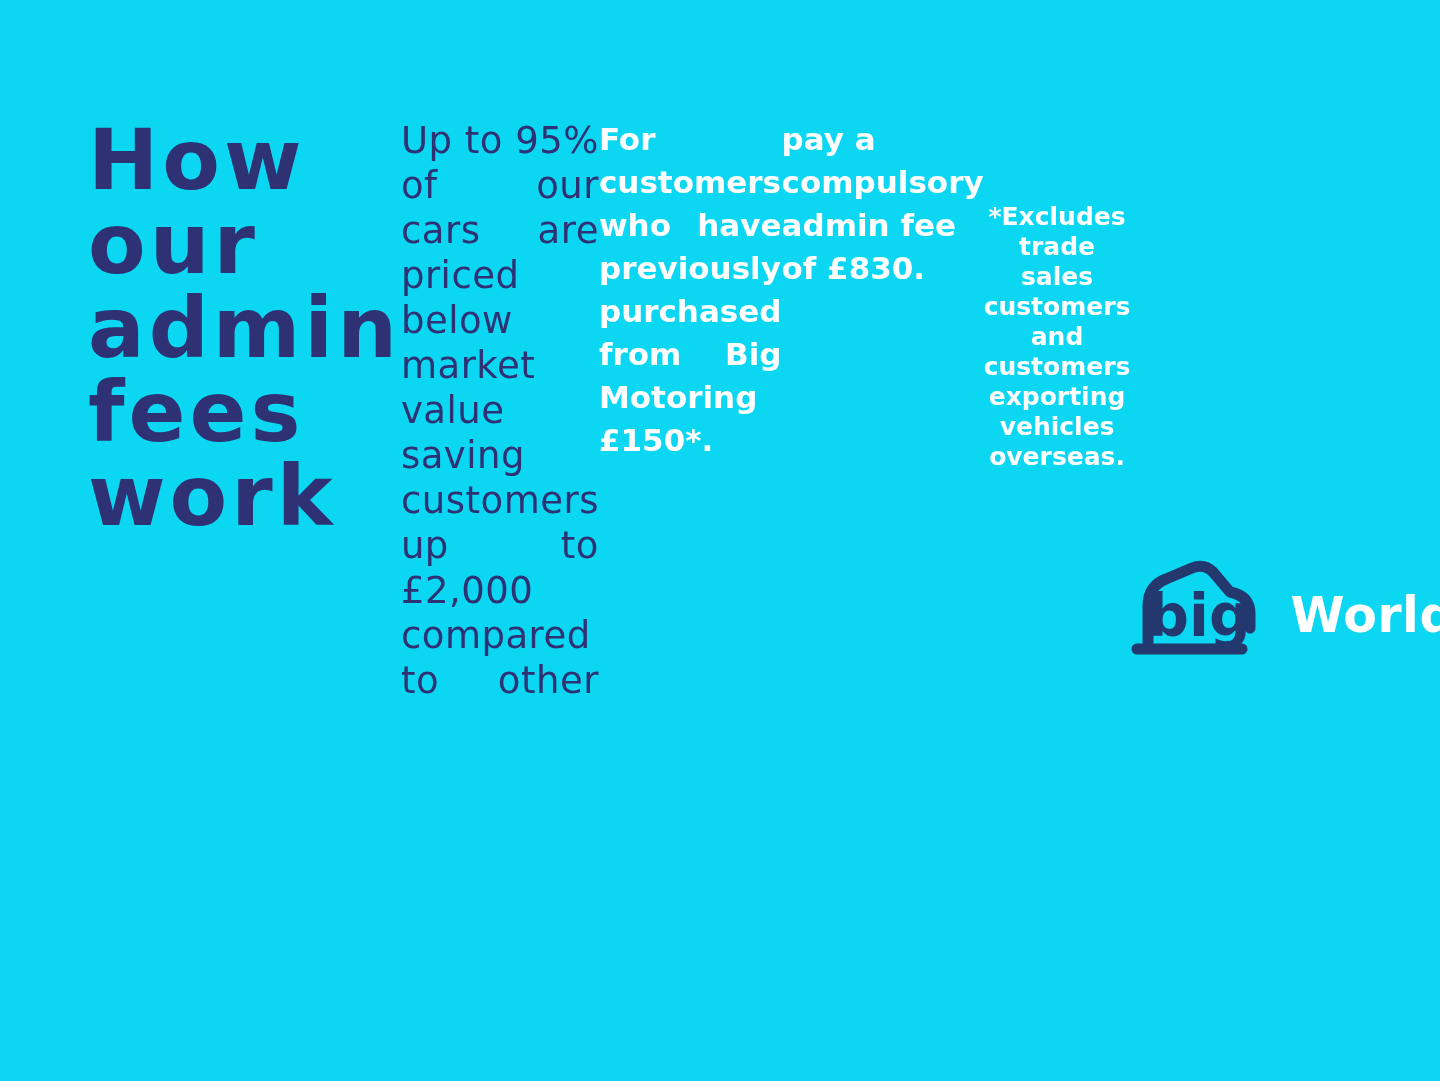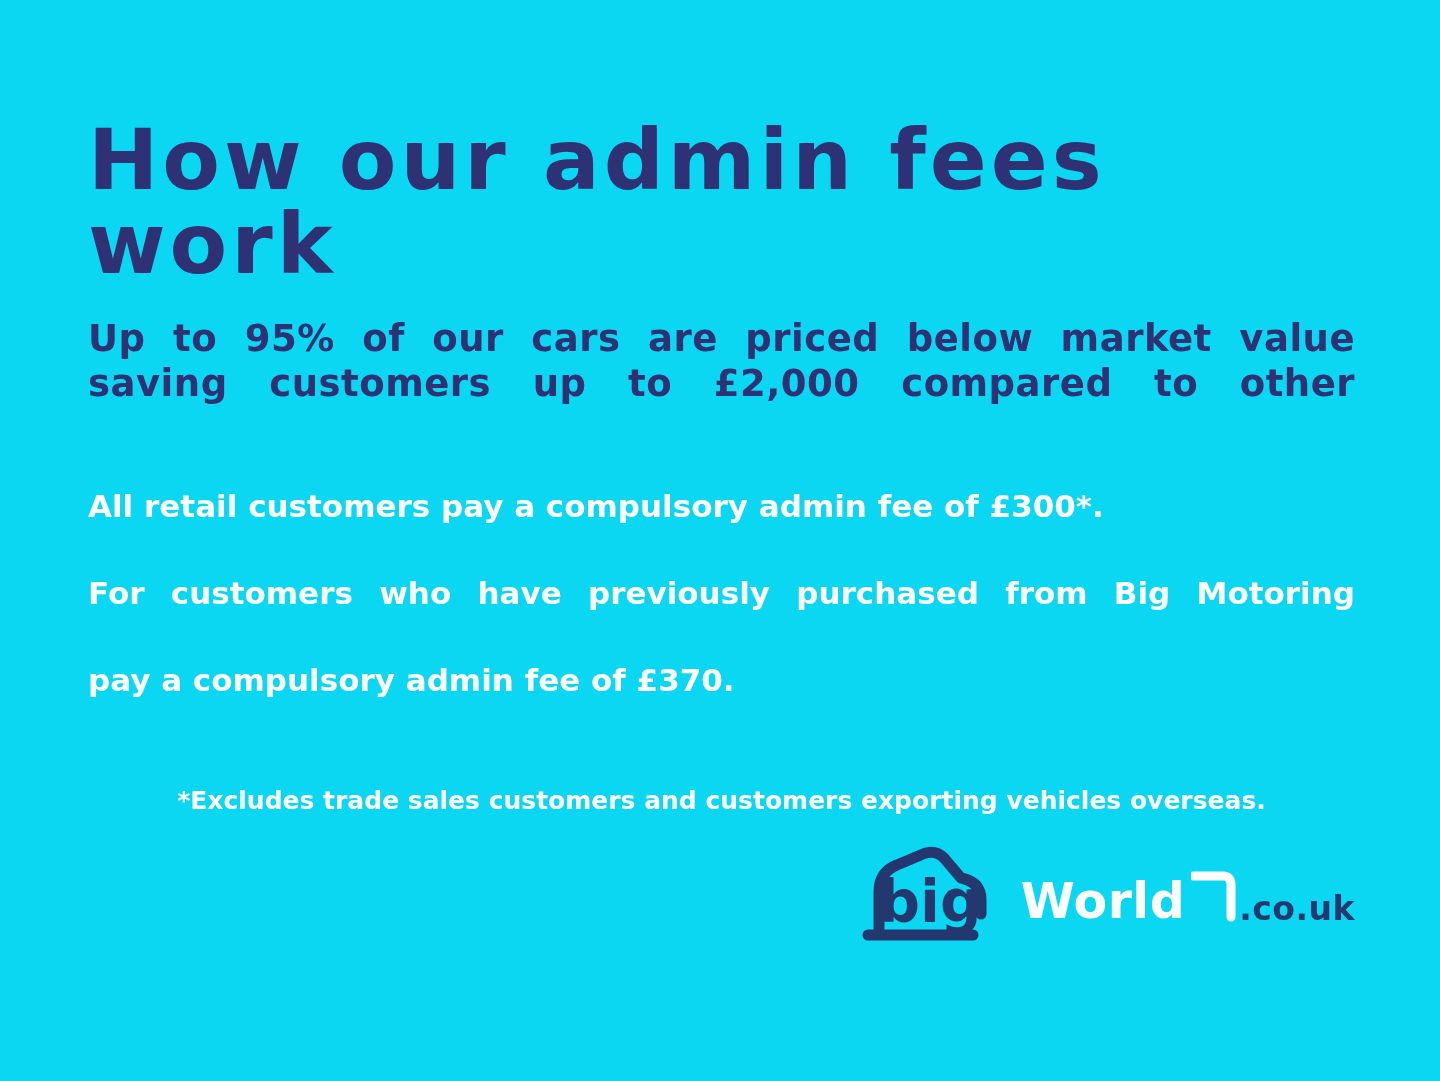--- a/index.html
+++ b/index.html
@@ -15,33 +15,33 @@
     height: 1081px;
     background: var(--background);
     overflow: hidden;
     font-family: "DejaVu Sans", "Liberation Sans", sans-serif;
   }
   .page {
     width: 100%;
     height: 100%;
     padding: 118px 85px 0 88px;
     display: flex;
-    flex-direction: column;
+    flex-direction: row;
   }
   .title {
     margin: 0 0 30px 0;
     font-size: 84px;
     line-height: 1;
     font-weight: 800;
     letter-spacing: 4px;
     color: var(--navy);
   }
   .subtitle {
     color: var(--navy);
-    font-weight: 700;
+    font-weight: 400;
     font-size: 37px;
     line-height: 45px;
     letter-spacing: 0.5px;
     margin-bottom: 79px;
   }
   .line { display: block; }
   .stretch {
     text-align: justify;
     text-align-last: justify;
   }
@@ -101,30 +101,28 @@
 
 <div class="page">
 
   <h1 class="title">How our admin fees work</h1>
 
   <div class="subtitle">
     <span class="line stretch">Up to 95% of our cars are priced below market value</span>
     <span class="line stretch">saving customers up to £2,000 compared to other</span>
   </div>
 
+
   <p class="para">
-    <span class="line">All retail customers pay a compulsory admin fee of £300*.</span>
+    <span class="line stretch">For customers who have previously purchased from Big Motoring</span>
+    <span class="line">£150*.</span>
   </p>
 
   <p class="para">
-    <span class="line stretch">For customers who have previously purchased from Big Motoring</span>
-  </p>
-
-  <p class="para">
-    <span class="line">pay a compulsory admin fee of £370.</span>
+    <span class="line">pay a compulsory admin fee of £830.</span>
   </p>
 
   <div class="footnote">*Excludes trade sales customers and customers exporting vehicles overseas.</div>
 
   <div class="logo">
     <svg class="car-icon" width="142" height="116" viewBox="0 0 142 116" aria-hidden="true">
       <path d="M18 88 V52 Q18 32 36 25 L62 14 Q74 9 83 18 L100 38 Q120 42 120 60 V74" fill="none" stroke="currentColor" stroke-width="11" stroke-linecap="round" stroke-linejoin="round"></path>
       <path d="M7 95 H112" fill="none" stroke="currentColor" stroke-width="11" stroke-linecap="round"></path>
       <text x="69" y="82" text-anchor="middle" font-size="58" fill="currentColor">big</text>
     </svg>

